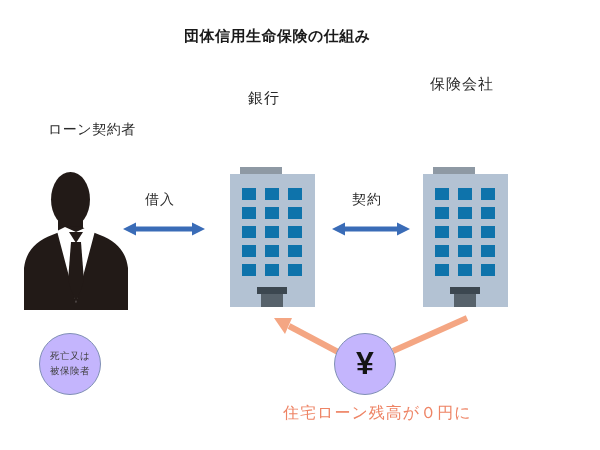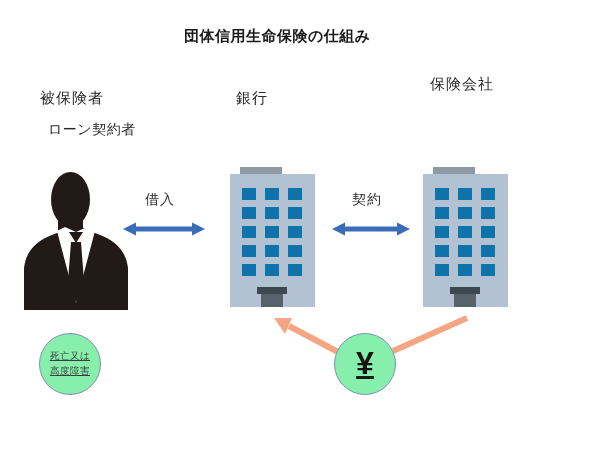--- a/index.html
+++ b/index.html
@@ -4,21 +4,21 @@
 <style>
   html,body{margin:0;padding:0;background:#fff;}
   .stage{
     position:relative;width:600px;height:450px;background:#ffffff;overflow:hidden;
     font-family:"Liberation Sans","DejaVu Sans",sans-serif;color:#1a1a1a;
   }
   .abs{position:absolute;}
   .title{left:184px;top:27px;font-size:15px;font-weight:bold;letter-spacing:.5px;white-space:nowrap;}
   .hdr{font-size:15px;color:#2b2b2b;letter-spacing:1px;white-space:nowrap;}
   .hdr-insured{left:40px;top:89px;}
-  .hdr-bank{left:236px;top:89px;}
+  .hdr-bank{left:248px;top:89px;}
   .hdr-insurer{left:430px;top:75px;}
   .sub{left:48px;top:121px;font-size:14px;color:#2b2b2b;letter-spacing:.5px;white-space:nowrap;}
   .rel-label{font-size:14px;color:#2b2b2b;letter-spacing:1px;white-space:nowrap;}
   .lbl-borrow{left:145px;top:191px;text-align:center;}
   .lbl-contract{left:352px;top:191px;}
 
   
   .building{width:85px;height:140px;}
   .building .roof{position:absolute;left:10px;top:0;width:42px;height:8px;background:#8e99a4;}
   .building .body{position:absolute;left:0;top:7px;width:85px;height:133px;background:#b3c2d3;}
@@ -27,39 +27,38 @@
     display:grid;grid-template-columns:repeat(3,14px);grid-auto-rows:12px;
     column-gap:9px;row-gap:7px;
   }
   .building .windows div{background:#0e73ab;}
   .building .lintel{position:absolute;left:27px;top:120px;width:30px;height:7px;background:#3c4750;}
   .building .doorbody{position:absolute;left:31px;top:127px;width:22px;height:13px;background:#57626b;}
   .bld-bank{left:230px;top:167px;}
   .bld-insurer{left:423px;top:167px;}
 
   
-  .circle{border-radius:50%;background:#86efac;border:1px solid #8090b5;
-          display:flex;align-items:center;justify-content:center;text-align:center;text-decoration:underline;}
+  .circle{border-radius:50%;background:#c4b5fd;border:1px solid #8090b5;
+          display:flex;align-items:center;justify-content:center;text-align:center;}
   .circle-trigger{left:39px;top:333px;width:60px;height:60px;
                   font-size:9.5px;line-height:1.55;color:#3f3f3f;letter-spacing:.5px;}
   .circle-yen{left:334px;top:333px;width:60px;height:60px;}
   .circle-yen .yen{font-size:32px;font-weight:bold;color:#141414;line-height:1;padding-bottom:2px;}
 
   .result{left:283px;top:403px;font-size:16px;color:#ee8465;letter-spacing:1px;white-space:nowrap;}
 
   svg{display:block;overflow:visible;}
 </style>
 </head>
 <body>
 
 <div class="stage">
 
   <div class="abs title">団体信用生命保険の仕組み</div>
 
-  <div class="abs hdr hdr-insured">被保険者</div>
   <div class="abs sub">ローン契約者</div>
   <div class="abs hdr hdr-bank">銀行</div>
   <div class="abs hdr hdr-insurer">保険会社</div>
 
   <svg class="abs" style="left:24px;top:166px;" width="104" height="144" viewBox="0 0 104 144">
     <ellipse cx="46.5" cy="33.5" rx="19.5" ry="27.5" fill="#221a17"></ellipse>
     <rect x="34" y="46" width="25" height="20" fill="#221a17"></rect>
     <path d="M0,144 L0,102 C2,85 12,75 28,69 C36,66 42,63 46,61 L52,60 L58,61 C62,63 68,66 76,69 C92,75 102,85 104,102 L104,144 Z" fill="#221a17"></path>
     <polygon points="33,65 52,137 71,65 63,61 52,66 41,61" fill="#ffffff"></polygon>
     <polygon points="45,66 59,66 52,77" fill="#221a17"></polygon>
@@ -130,22 +129,23 @@
 
   <svg class="abs" style="left:260px;top:308px;" width="220" height="62" viewBox="0 0 220 62">
     <line x1="78" y1="44" x2="29" y2="18" stroke="#f4a683" stroke-width="6"></line>
     <polygon points="14,10 32,10 25,26" fill="#f4a683"></polygon>
     <line x1="133" y1="43" x2="207" y2="10" stroke="#f4a683" stroke-width="6"></line>
   </svg>
 
   <div class="abs circle circle-trigger">
     <div>
       <span>死亡又は</span><br>
-      <span>高度障害</span>
+      <span>被保険者</span>
     </div>
   </div>
 
   <div class="abs circle circle-yen">
     <div class="yen">¥</div>
   </div>
 
+  <div class="abs result">住宅ローン残高が０円に</div>
 
 </div>
 
 </body></html>

